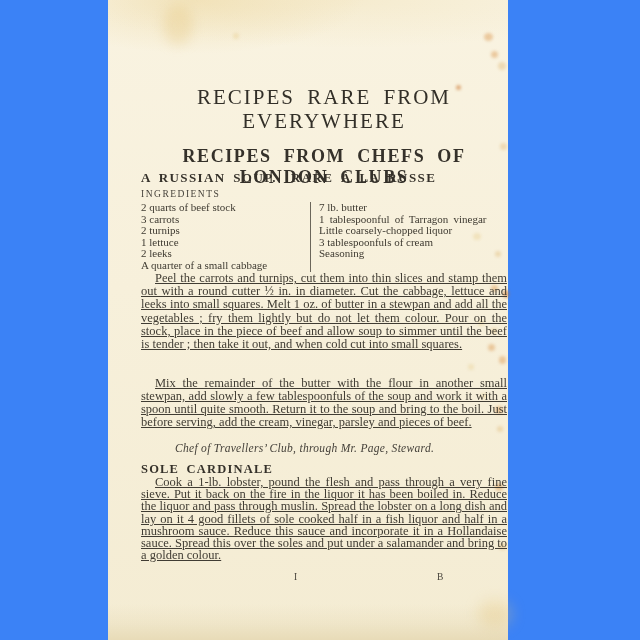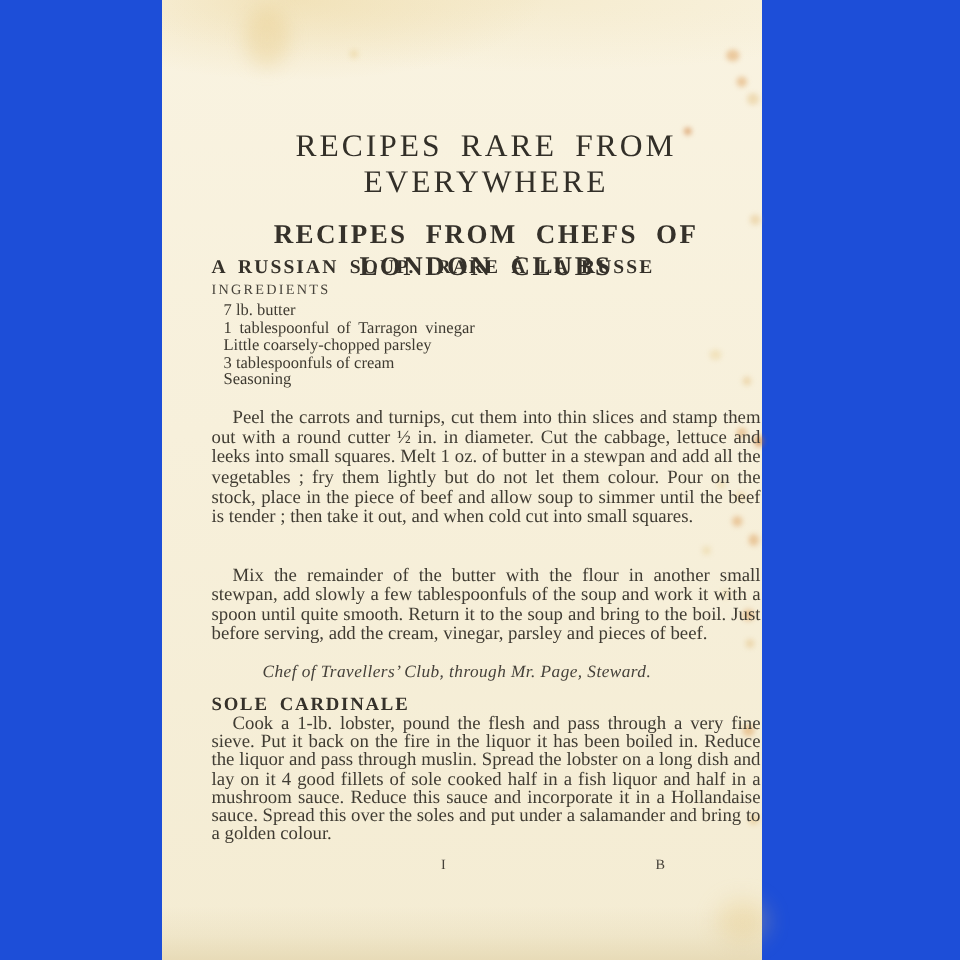--- a/index.html
+++ b/index.html
@@ -3,21 +3,21 @@
 <meta charset="utf-8">
 <style>
   * { margin: 0; padding: 0; box-sizing: border-box; }
   html, body { width: 640px; height: 640px; }
   body {
     background: #ffffff;
     font-family: "Liberation Serif", "DejaVu Serif", serif;
     position: relative;
     overflow: hidden;
   }
-  .canvas { position: absolute; inset: 0; background: #1d4ed8; }
+  .canvas { position: absolute; inset: 0; background: #3b82f6; }
 
   
   .page {
     position: absolute;
     left: 108px; top: 0; width: 400px; height: 640px;
     background: linear-gradient(180deg, #f9f3e1 0%, #f7f0db 45%, #f4ecd3 100%);
     color: #3e3a31;
   }
   .page::before { 
     content: ""; position: absolute; inset: 0;
@@ -65,20 +65,21 @@
   .ing-table { top: 202px; display: flex; font-size: 11px; line-height: 11.6px; }
   .ing-left  { width: 170px; border-right: 1px solid #6b665a; padding-right: 4px; }
   .ing-right { width: 188px; padding-left: 8px; }
   .ing-line  { padding-left: 11px; text-indent: -11px; }
   .ing-right .ing-line { text-align: justify; }
   .ing-wrap  { word-spacing: 2.4px; }
 
   .body-par {
     text-align: justify; font-size: 12.5px; color: #403c33;
     text-indent: 14px;
+    text-decoration: underline;
   }
   .par-1 { top: 272px; line-height: 13.2px; }
   .par-2 { top: 377px; line-height: 13.0px; }
   .attribution {
     top: 442px; text-align: left; padding-left: 34px;
     font-style: italic; font-size: 11.5px; color: #45413a;
     letter-spacing: 0.3px;
   }
   .recipe-heading-2 {
     top: 462px; font-size: 12.5px; font-weight: bold;
@@ -128,24 +129,32 @@
 
       <h2 class="abs section-heading">RECIPES FROM CHEFS OF LONDON CLUBS</h2>
 
       <h3 class="abs recipe-title">
         <span>A RUSSIAN SOUP.</span><span class="alt">RARE À LA RUSSE</span>
       </h3>
 
       <div class="abs ingredients-label">INGREDIENTS</div>
 
       <div class="abs ing-table">
+        <div class="ing-left">
+          <div class="ing-line">2 quarts of beef stock</div>
+          <div class="ing-line">3 carrots</div>
+          <div class="ing-line">2 turnips</div>
+          <div class="ing-line">1 lettuce</div>
+          <div class="ing-line">2 leeks</div>
+          <div class="ing-line">A quarter of a small cabbage</div>
+        </div>
         <div class="ing-right">
           <div class="ing-line">7 lb. butter</div>
           <div class="ing-line ing-wrap">1 tablespoonful of Tarragon vinegar</div>
-          <div class="ing-line">Little coarsely-chopped parsley</div>
+          <div class="ing-line">Little coarsely-chopped liquor</div>
           <div class="ing-line">3 tablespoonfuls of cream</div>
           <div class="ing-line">Seasoning</div>
         </div>
       </div>
 
       <p class="abs body-par par-1">Peel the carrots and turnips, cut them into thin slices and stamp them out with a round cutter ½ in. in diameter. Cut the cabbage, lettuce and leeks into small squares.  Melt 1 oz. of butter in a stewpan and add all the vegetables ; fry them lightly but do not let them colour.  Pour on the stock, place in the piece of beef and allow soup to simmer until the beef is tender ; then take it out, and when cold cut into small squares.</p>
       <p class="abs body-par par-2">Mix the remainder of the butter with the flour in another small stewpan, add slowly a few tablespoonfuls of the soup and work it with a spoon until quite smooth.  Return it to the soup and bring to the boil.  Just before serving, add the cream, vinegar, parsley and pieces of beef.</p>
 
       <div class="abs attribution">Chef of Travellers’ Club, through Mr. Page, Steward.</div>
 

